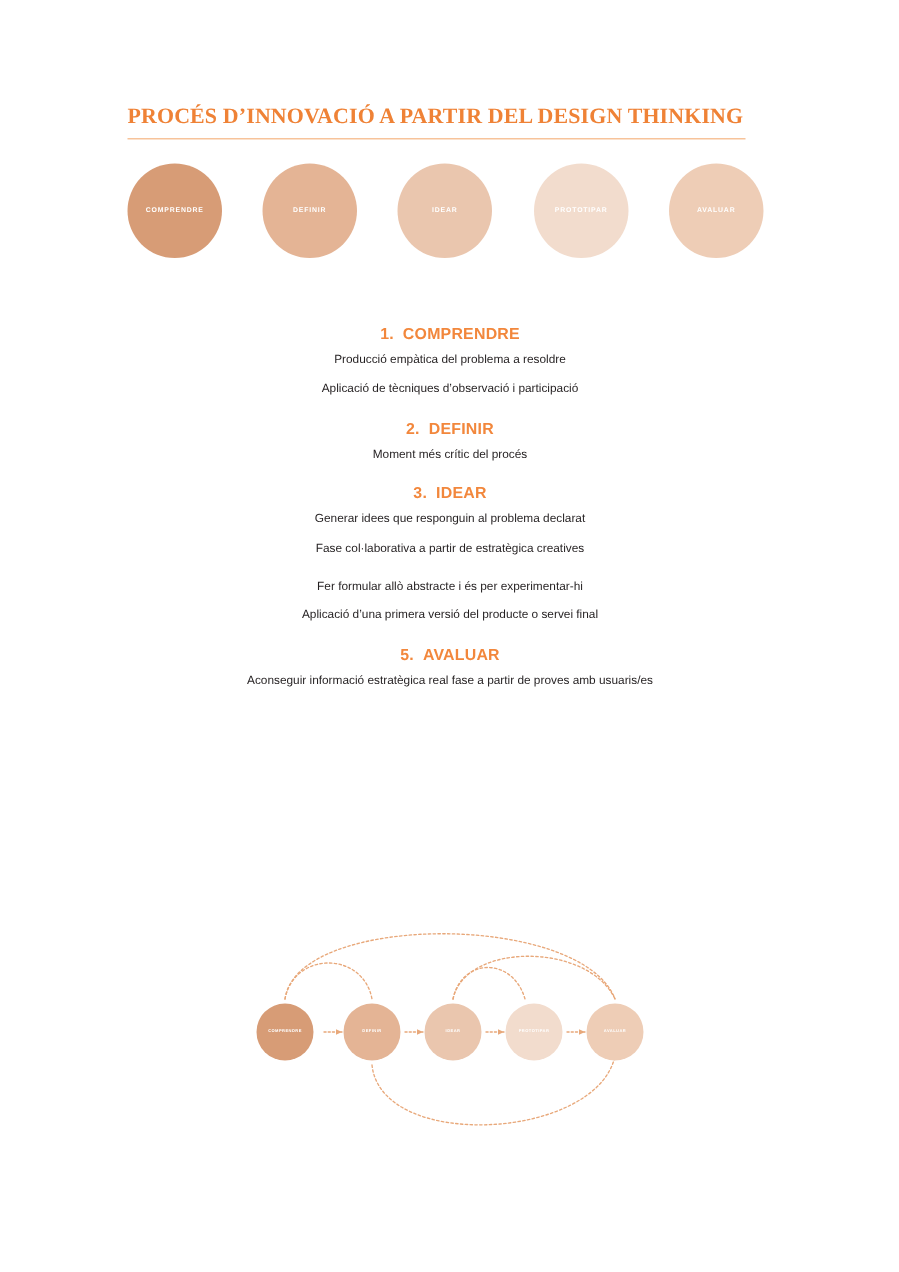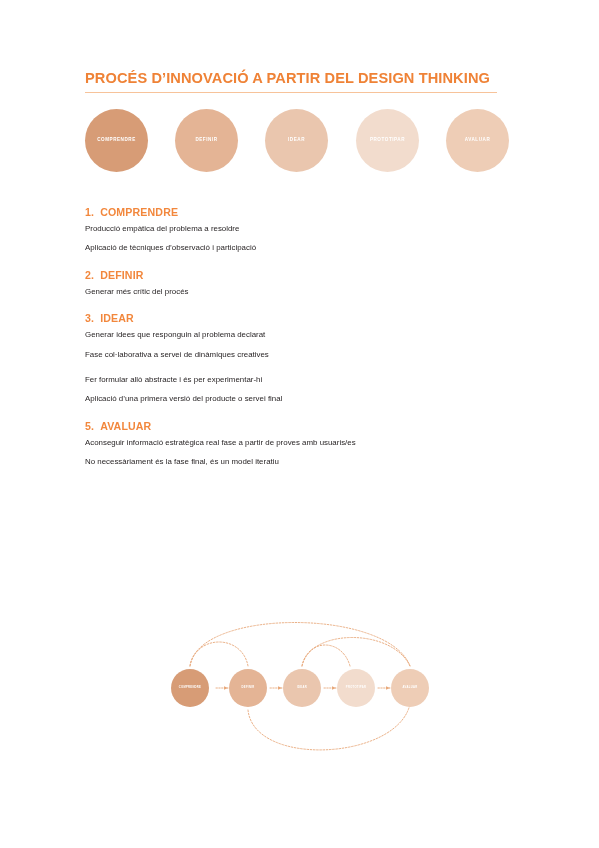--- a/index.html
+++ b/index.html
@@ -70,22 +70,23 @@
     letter-spacing: 0.55px;
     text-align: center;
     line-height: 1;
     white-space: nowrap;
   }
 
   
   .sections {
     position: absolute;
     left: 85px;
-    top: 206px;
+    top: 217px;
     width: 430px;
+    text-align: center;
   }
   .section {
     margin-bottom: 15.5px;
   }
   .sec-head {
     font-size: 10.6px;
     font-weight: bold;
     color: #f2873c;
     letter-spacing: 0.15px;
     margin-bottom: 6px;
@@ -137,21 +138,21 @@
     line-height: 1;
     white-space: nowrap;
   }
 </style>
 </head>
 <body>
 
 <div class="page">
 
   <div class="header">
-    <div class="title" style="color: rgb(239, 130, 54);">PROCÉS D’INNOVACIÓ A PARTIR DEL DESIGN THINKING</div>
+    <div class="title" style="color: rgb(239, 130, 54); font-family: Liberation Serif, serif;">PROCÉS D’INNOVACIÓ A PARTIR DEL DESIGN THINKING</div>
     <div class="title-rule" style="background: rgb(247, 195, 154);"></div>
   </div>
 
   <div class="circle-row">
     <div class="big-circle" style="left: 0px; background: rgb(215, 156, 118);">
       <span class="clabel">COMPRENDRE</span>
     </div>
     <div class="big-circle" style="left: 90px; background: rgb(228, 180, 149);">
       <span class="clabel">DEFINIR</span>
     </div>
@@ -173,42 +174,41 @@
         <span class="num">1.</span><span>COMPRENDRE</span>
       </div>
       <div class="sec-line">Producció empàtica del problema a resoldre</div>
       <div class="sec-line">Aplicació de tècniques d’observació i participació</div>
     </div>
 
     <div class="section">
       <div class="sec-head">
         <span class="num">2.</span><span>DEFINIR</span>
       </div>
-      <div class="sec-line">Generar més crític del procés</div>
+      <div class="sec-line">Moment més crític del procés</div>
     </div>
 
     <div class="section">
       <div class="sec-head">
         <span class="num">3.</span><span>IDEAR</span>
       </div>
       <div class="sec-line">Generar idees que responguin al problema declarat</div>
-      <div class="sec-line">Fase col·laborativa a servei de dinàmiques creatives</div>
+      <div class="sec-line">Fase col·laborativa a partir de estratègica creatives</div>
     </div>
 
     <div class="section">
       <div class="sec-line">Fer formular allò abstracte i és per experimentar-hi</div>
       <div class="sec-line">Aplicació d’una primera versió del producte o servei final</div>
     </div>
 
     <div class="section">
       <div class="sec-head">
         <span class="num">5.</span><span>AVALUAR</span>
       </div>
       <div class="sec-line">Aconseguir informació estratègica real fase a partir de proves amb usuaris/es</div>
-      <div class="sec-line">No necessàriament és la fase final, és un model iteratiu</div>
     </div>
 
   </div>
 
   <div class="diagram">
     <svg viewBox="0 0 300 180" xmlns="http://www.w3.org/2000/svg">
       <g fill="none" stroke="#e8a87a" stroke-width="0.9" stroke-dasharray="1.6 1.6" stroke-linecap="round">
         <path d="M 40 66 C 48 8 238 8 260 66"></path>
         <path d="M 40 66 C 46 34 92 34 98 66"></path>
         <path d="M 152 66 C 158 38 192 38 200 66"></path>

